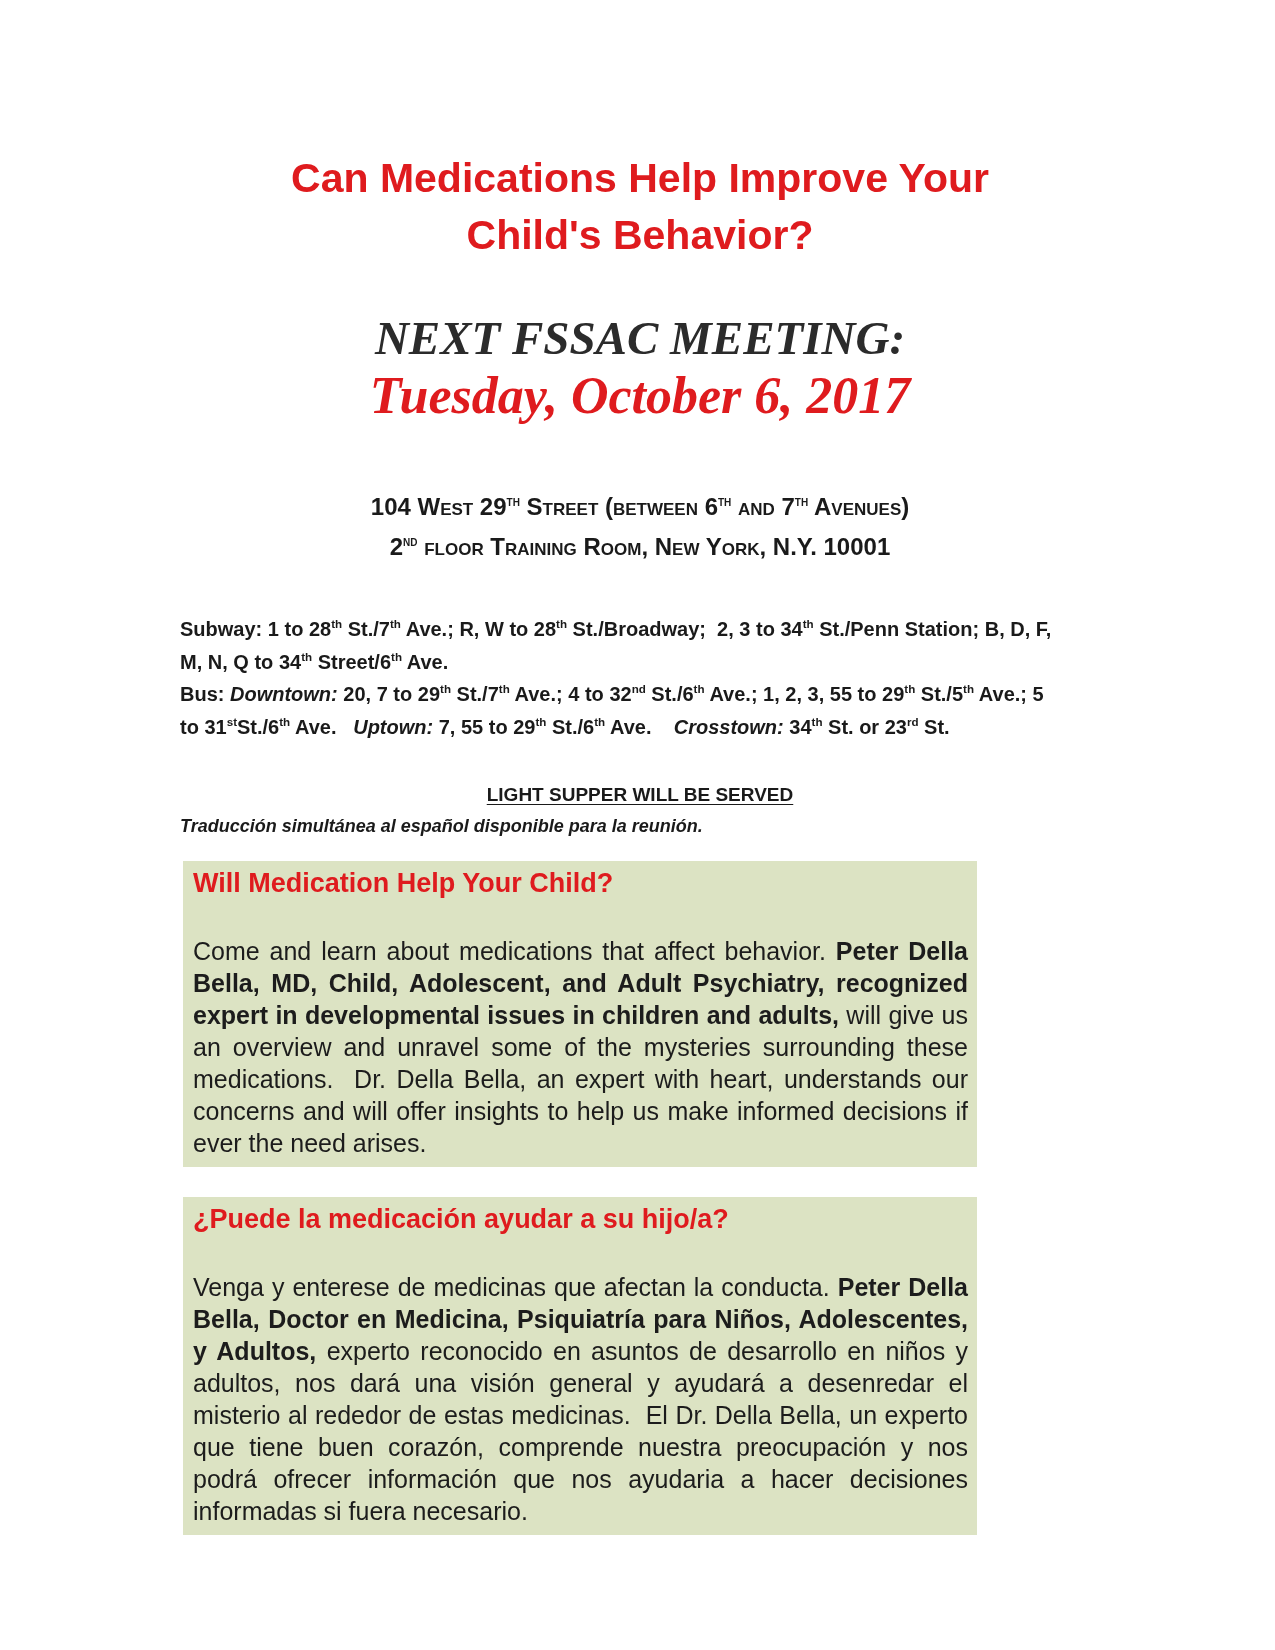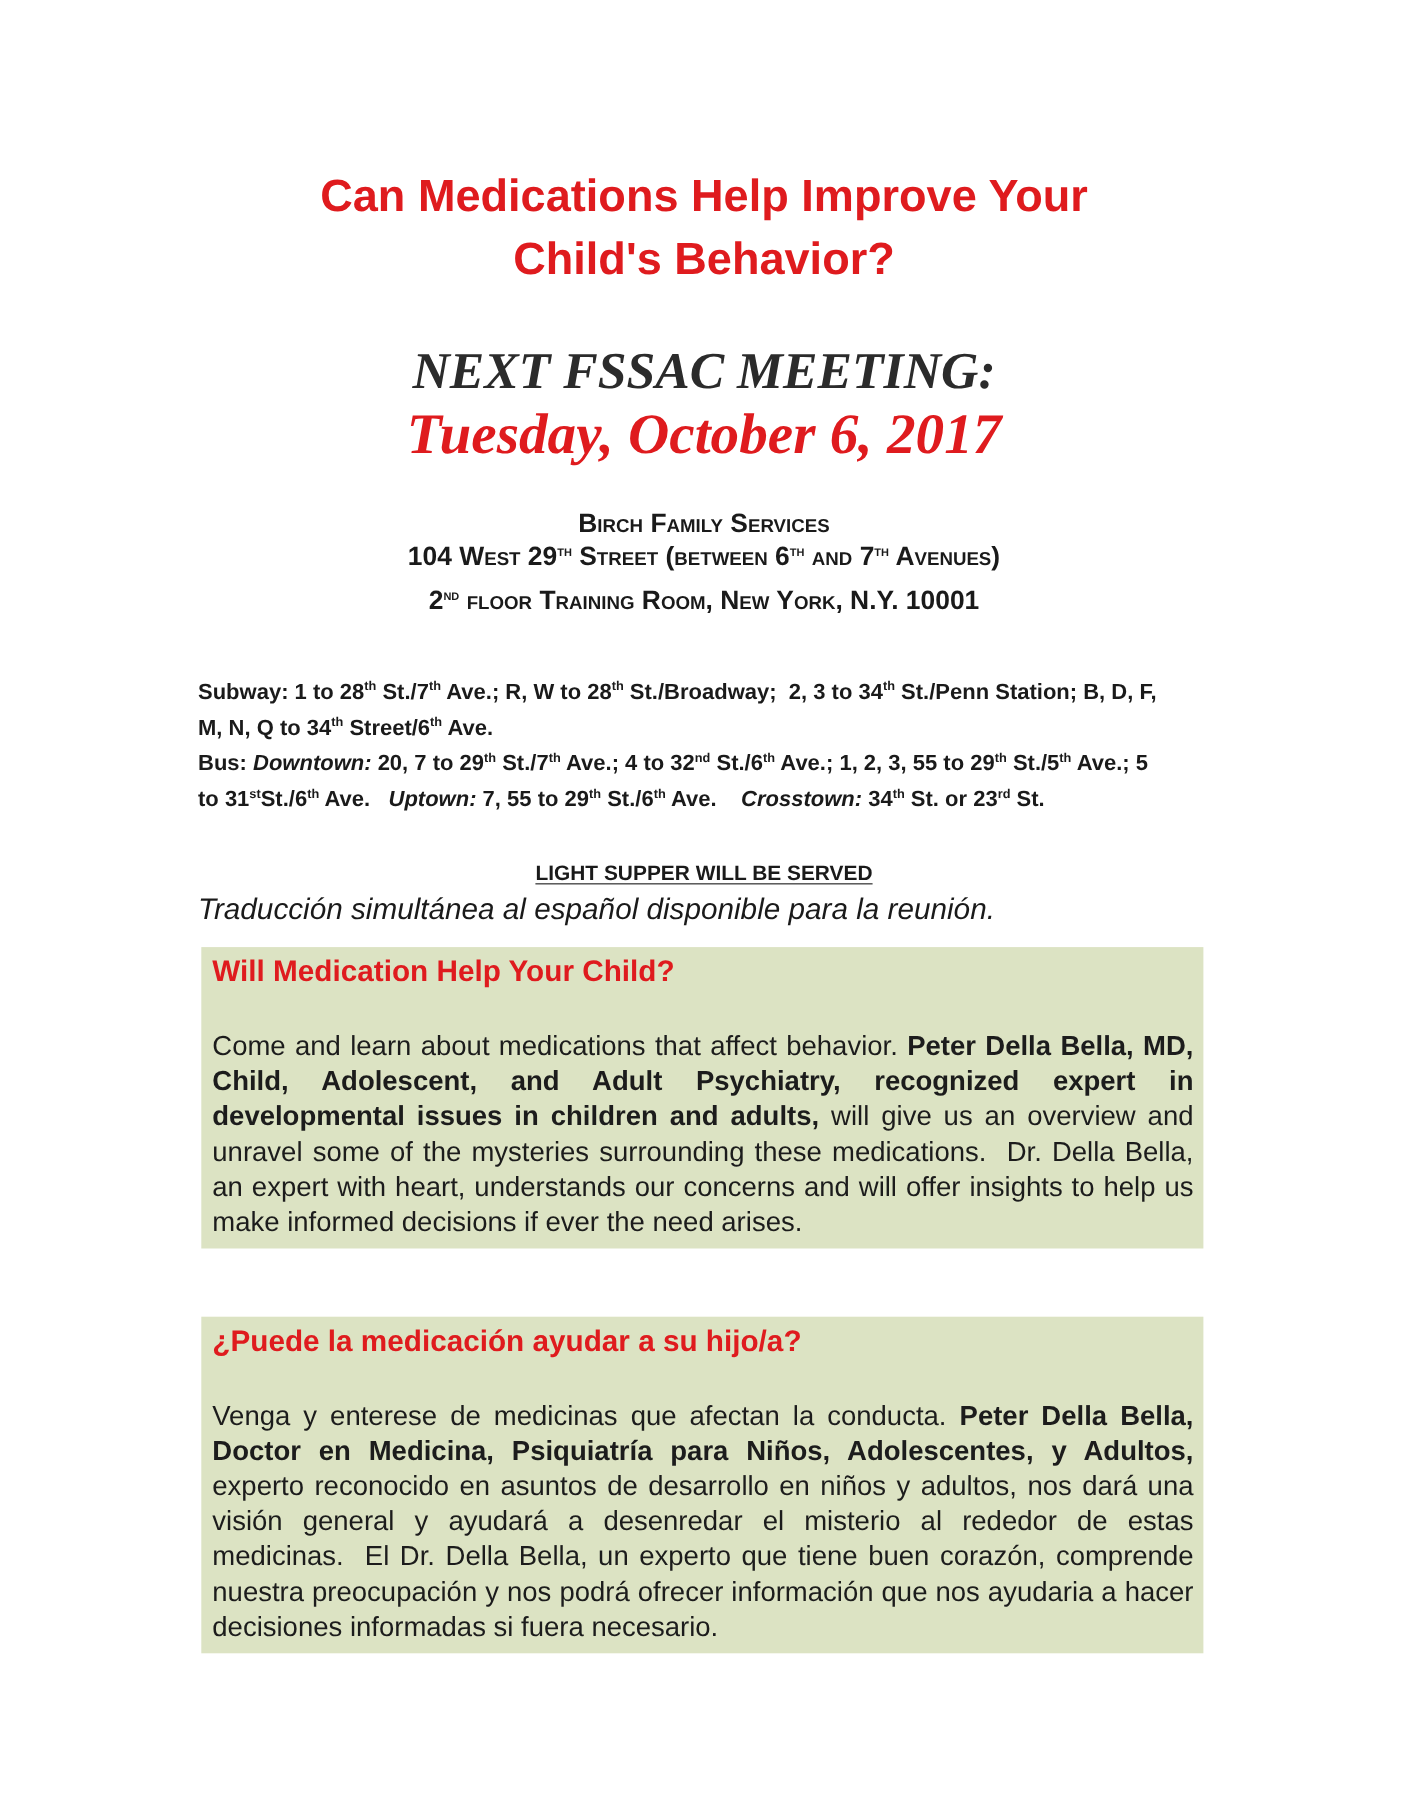--- a/index.html
+++ b/index.html
@@ -33,24 +33,24 @@
   }
   .venue-line{font-weight:bold; font-variant:small-caps; font-size:24px; line-height:30px; color:#1a1a1a;}
   .venue{top:462px;}
   .address{top:492px;}
   .floor{top:532px;}
 
   .transit{top:613px; left:180px; width:885px; font-weight:bold; font-size:20px; line-height:32.6px; color:#1a1a1a;}
   .transit p{margin:0;}
 
   .supper{top:782px; font-weight:bold; font-size:19px; line-height:26px; color:#1a1a1a;}
-  .translation{top:809px; left:180px; width:900px; font-weight:normal; font-style:italic; font-size:27px; line-height:34px; color:#1a1a1a;}
+  .translation{top:809px; left:180px; width:900px; font-weight:bold; font-style:italic; font-size:18px; line-height:34px; color:#1a1a1a;}
 
   .box{
-    position:absolute; left:183px; width:911px; box-sizing:border-box;
+    position:absolute; left:183px; width:794px; box-sizing:border-box;
     background:var(--green,#dce3c3); padding:6px 9px 8px 10px;
   }
   .box1{top:861px;}
   .box2{top:1197px;}
   .box h2{
     margin:0 0 36px 0; font-size:27px; line-height:32px; font-weight:bold; color:var(--red,#df1b1e);
   }
   .box p{margin:0; font-size:25px; line-height:32px; text-align:justify; color:#1c1c1c;}
 </style>
 </head>
@@ -61,21 +61,20 @@
   <div class="abs title center">
     <div>Can Medications Help Improve Your</div>
     <div>Child's Behavior?</div>
   </div>
 
   <div class="abs next-heading center">NEXT FSSAC MEETING:</div>
 
   <div class="abs meeting-date center">Tuesday, October 6, 2017</div>
 
 
-  <div class="abs venue venue-line center">Birch Family Services</div>
 
   <div class="abs address venue-line center"><span>104 West 29</span><sup>th</sup><span> Street (between 6</span><sup>th</sup><span> and 7</span><sup>th</sup><span> Avenues)</span></div>
 
   <div class="abs floor venue-line center"><span>2</span><sup>nd</sup><span> floor Training Room, New York, N.Y. 10001</span></div>
 
   <div class="abs transit">
     <p><span>Subway: 1 to 28</span><sup>th</sup><span> St./7</span><sup>th</sup><span> Ave.; R, W to 28</span><sup>th</sup><span> St./Broadway;&nbsp; 2, 3 to 34</span><sup>th</sup><span> St./Penn Station; B, D, F, M, N, Q to 34</span><sup>th</sup><span> Street/6</span><sup>th</sup><span> Ave.</span></p>
     <p><span>Bus: </span><span class="i">Downtown:</span><span> 20, 7 to 29</span><sup>th</sup><span> St./7</span><sup>th</sup><span> Ave.; 4 to 32</span><sup>nd</sup><span> St./6</span><sup>th</sup><span> Ave.; 1, 2, 3, 55 to 29</span><sup>th</sup><span> St./5</span><sup>th</sup><span> Ave.; 5 to 31</span><sup>st</sup><span>St./6</span><sup>th</sup><span> Ave.&nbsp;&nbsp; </span><span class="i">Uptown:</span><span> 7, 55 to 29</span><sup>th</sup><span> St./6</span><sup>th</sup><span> Ave.&nbsp;&nbsp;&nbsp; </span><span class="i">Crosstown:</span><span> 34</span><sup>th</sup><span> St. or 23</span><sup>rd</sup><span> St.</span></p>
   </div>
 

